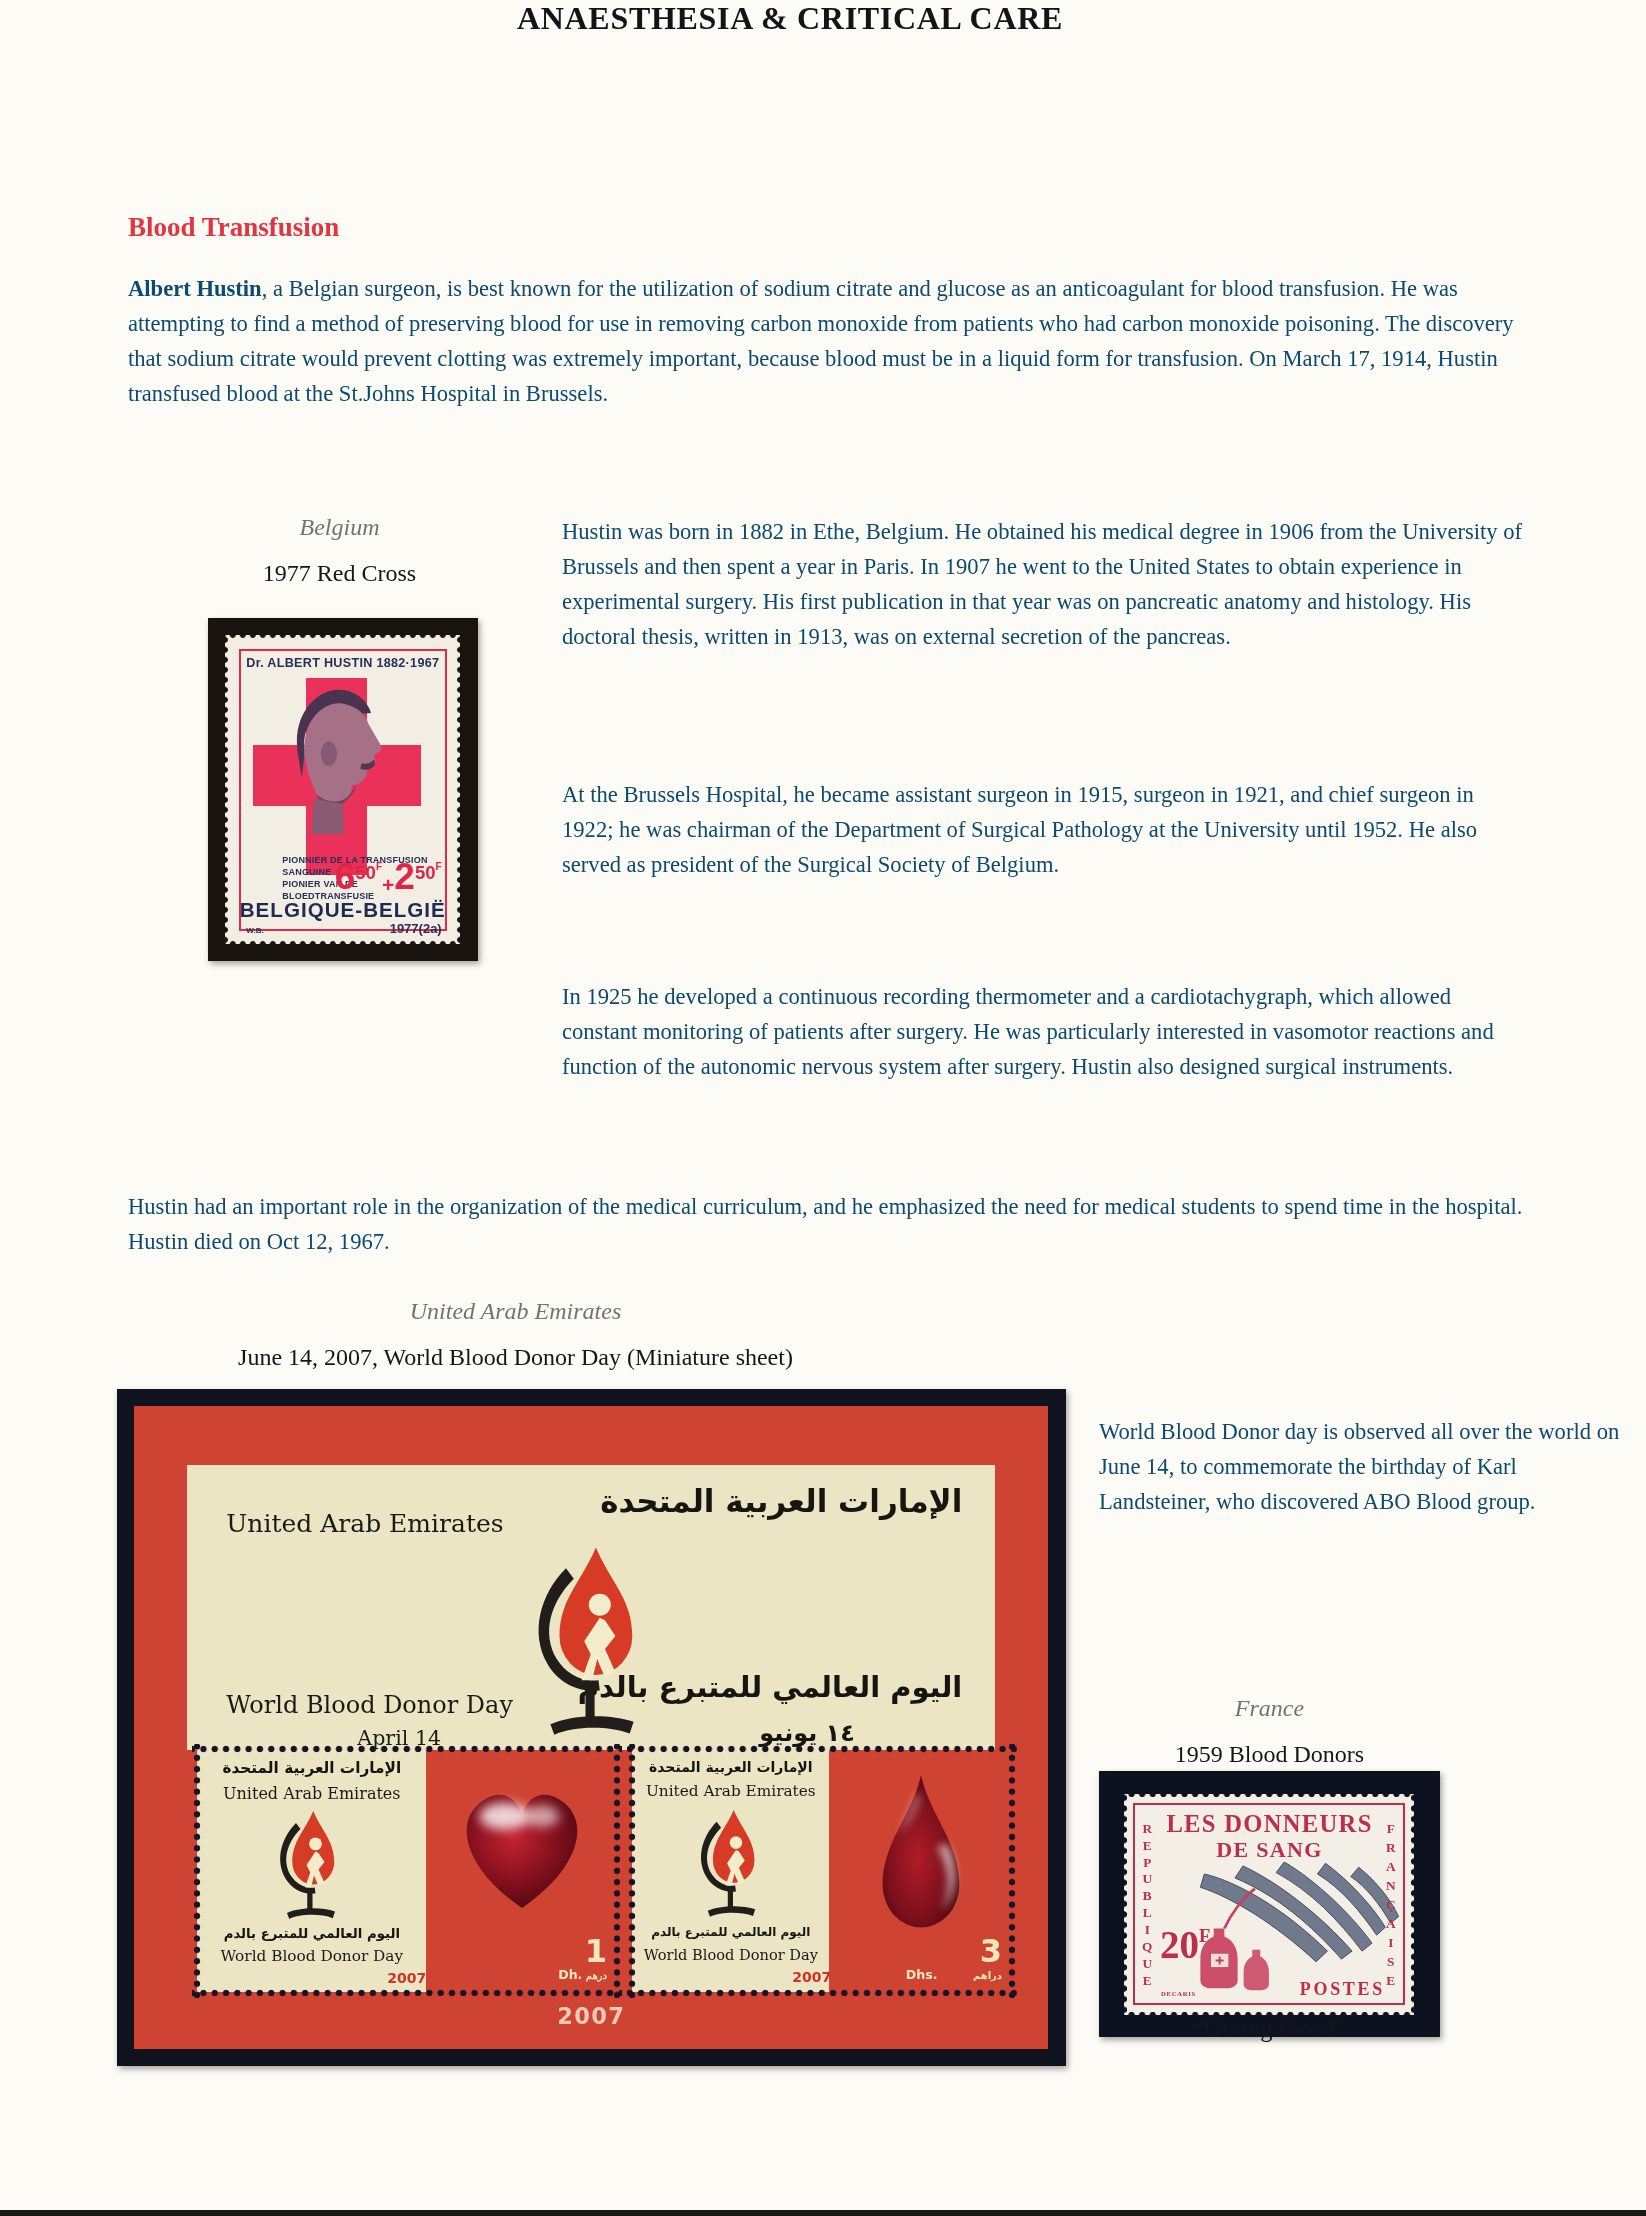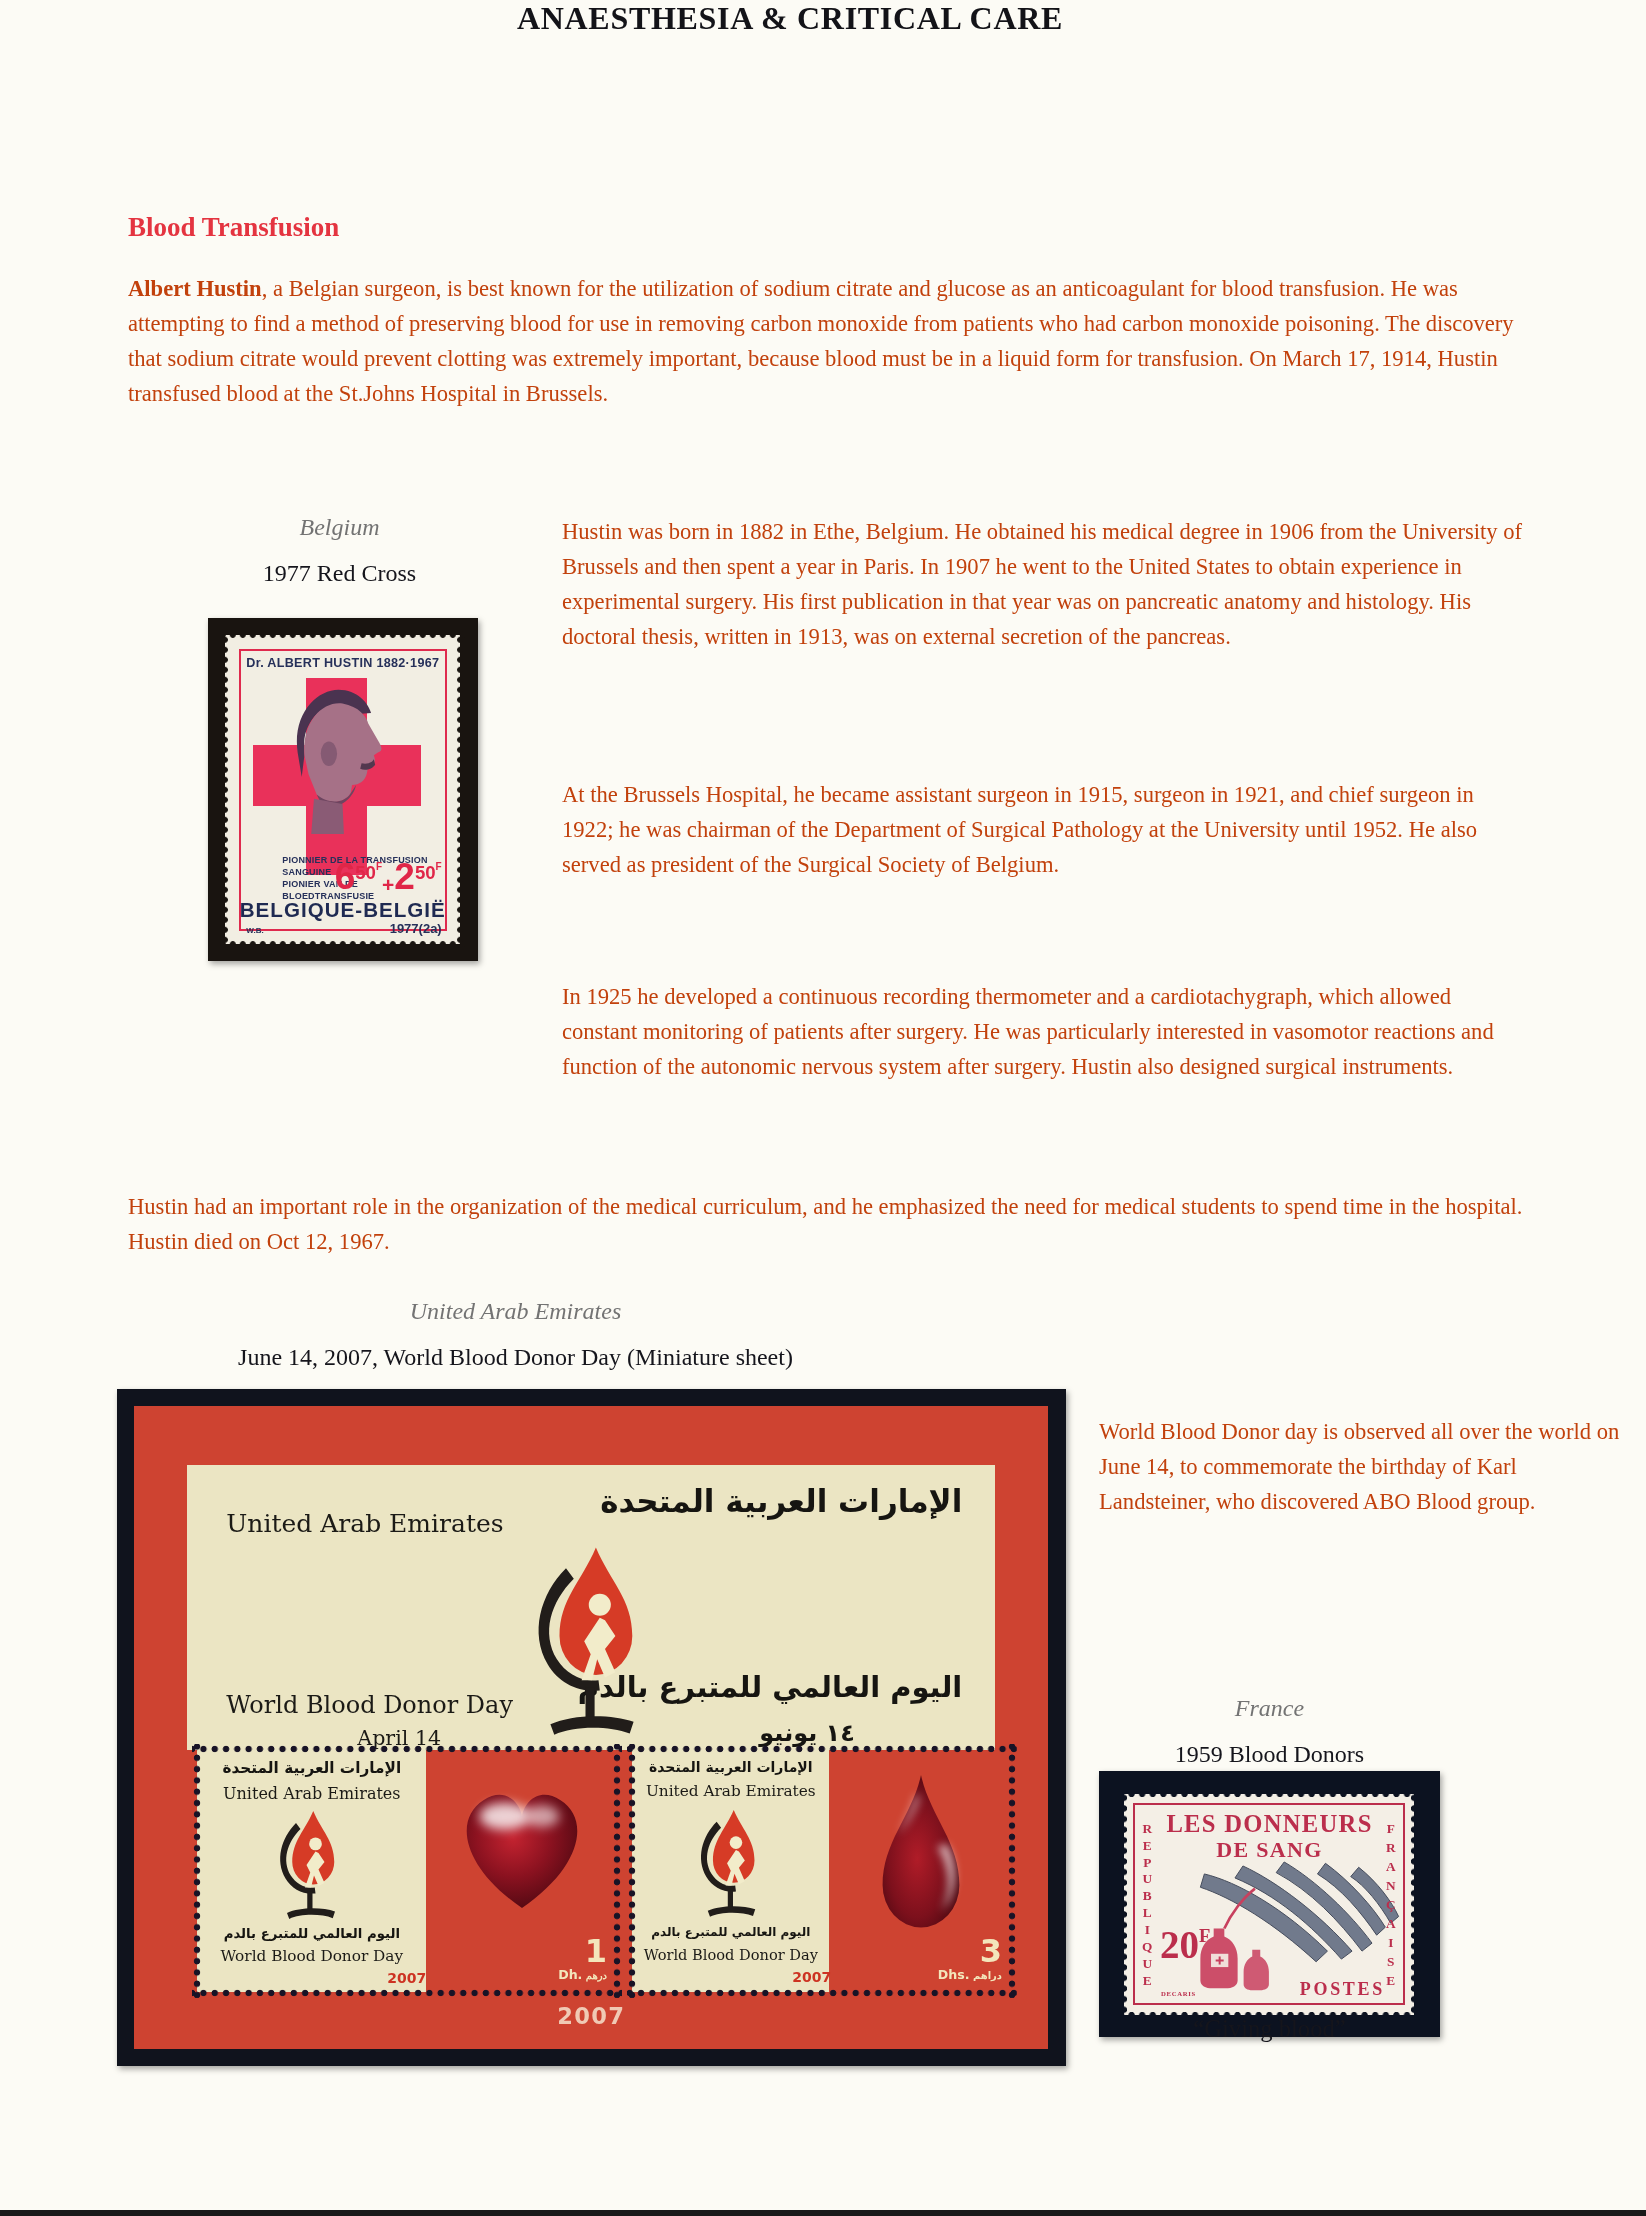--- a/index.html
+++ b/index.html
@@ -2,21 +2,21 @@
 <html style="font-size:10.6px"><head>
 <meta charset="utf-8">
 <style>
   html,body{margin:0;padding:0;background:#8a8a8a;}
   .page{position:relative;width:1647px;height:2216px;background:#fcfbf5;overflow:hidden;
         font-family:"Liberation Serif",serif;color:#161616;}
   .abs{position:absolute;}
   .center{text-align:center;}
   .page-title{font-size:32px;font-weight:bold;letter-spacing:0.7px;color:#131318;}
   .section-heading{font-size:27px;font-weight:bold;color:#e43440;}
-  .body-text{font-size:22.6px;line-height:1.55;color:#c2410c;}
+  .body-text{font-size:22.6px;line-height:1.55;color:#0c4a6e;}
   .country-heading{font-size:24px;font-weight:normal;font-style:italic;color:#737373;}
   .country-sub{font-size:24px;color:#15151c;margin-top:19px;}
   .caption-text{font-size:24.6px;color:#15151c;}
 
   
   .mount{position:absolute;box-shadow:2px 3.3px 6px rgba(0,0,0,.35);}
   .stamp-paper{position:absolute;}
 
   
   .perf-row{position:absolute;height:8px;background-position:center;background-repeat:repeat-x;
@@ -226,21 +226,21 @@
                 <feGaussianBlur stdDeviation="3.5"></feGaussianBlur>
               </filter>
           </defs>
           <path d="M50,6 C43,38 20,58 20,92 A30,33 0 0 0 80,92 C80,58 57,38 50,6 Z" fill="url(#dg)"></path>
           <path d="M63,62 C72,76 75,95 66,112 C78,100 80,78 70,60 Z" fill="#ffffff" opacity="0.7" filter="url(#db)"></path>
           <path d="M46,20 C42,34 36,44 32,52 C38,46 46,36 49,24 Z" fill="#ffffff" opacity="0.5" filter="url(#db)"></path>
         </svg>
         <div class="abs uae-denom" style="right:9.3px;bottom:10.6px;">
           <span class="val">3</span>
           <span class="cur">Dhs.</span>
-          <span class="cur-ar arabic" style="color:#f3e6bb;">دراهم</span>
+          <span class="cur-ar arabic" style="color:#f3e6bb;margin-left:32px;">دراهم</span>
         </div>
         <div class="perf-row" style="left:-5.3px;right:-5.3px;top:-4.7px;--dot:#181326;--r:2.8px;"></div>
         <div class="perf-row" style="left:-5.3px;right:-5.3px;bottom:-4.7px;--dot:#181326;--r:2.8px;"></div>
         <div class="perf-col" style="top:-5.3px;bottom:-5.3px;left:-4.7px;--dot:#181326;--r:2.8px;"></div>
         <div class="perf-col" style="top:-5.3px;bottom:-5.3px;right:-4.7px;--dot:#181326;--r:2.8px;"></div>
       </div>
 
       <div class="abs uae-sheet-year center" style="left:0;width:100%;top:597px;font-size:22.6px;">2007</div>
     </div>
   </div>

